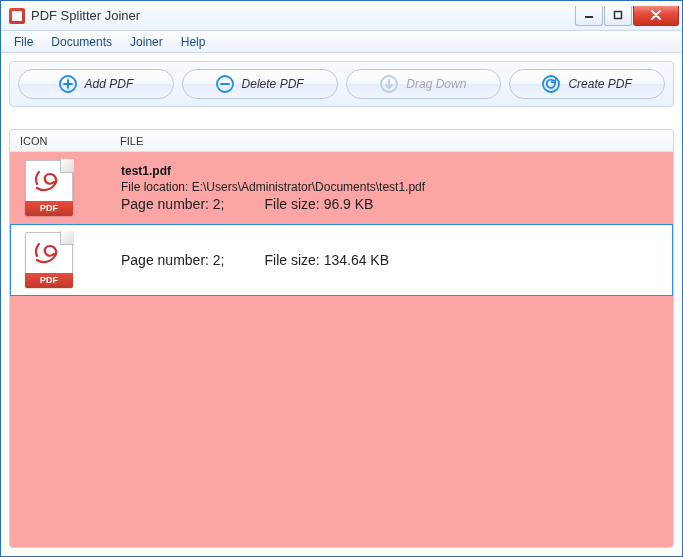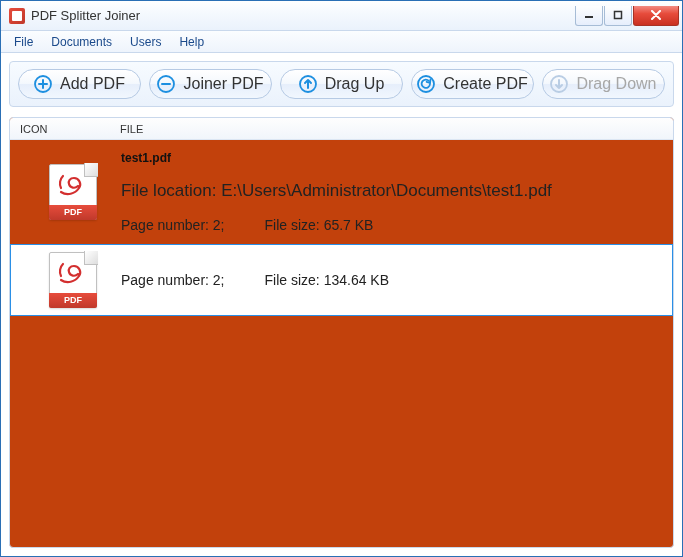--- a/index.html
+++ b/index.html
@@ -98,29 +98,29 @@
     gap: 8px;
     cursor: default;
     color: #333;
   }
   .tbtn.disabled .tbtn-label { color: #a7a7a7; }
   .tbtn .ticon {
     width: 18px; height: 18px;
     display: flex; align-items: center; justify-content: center;
   }
   .tbtn .ticon svg { display: block; }
-  .tbtn-label { font-size: 16px; }
+  .tbtn-label { font-size: 12px; font-style: italic; }
 
   
   .panel {
     flex: 1;
-    margin-top: 10px;
+    margin-top: 22px;
     border: 1px solid #c9d8ec;
     border-radius: 4px;
-    background: #c2410c;
+    background: #fca5a5;
     display: flex; flex-direction: column;
     overflow: hidden;
     min-height: 0;
   }
   .col-headers {
     height: 22px;
     background: linear-gradient(to bottom, #fefefe, #f1f5fb);
     border-bottom: 1px solid #dce6f3;
     display: flex; align-items: center;
     font-size: 11px; color: #333;
@@ -134,30 +134,30 @@
     display: flex; align-items: stretch;
     padding: 6px 6px 6px 10px;
     border: 1px solid transparent;
     min-height: 72px;
   }
   .row.selected {
     border: 1px solid #2a8fe6;
     background: #fff;
   }
   .row .cell-icon {
-    width: 100px; display: flex; align-items: center; justify-content: center;
+    width: 100px; display: flex; align-items: center; justify-content: flex-start;
   }
   .row .cell-file {
     flex: 1;
     display: flex; flex-direction: column; justify-content: center;
-    gap: 16px;
+    gap: 2px;
     padding: 4px 0;
   }
   .row .fname { font-weight: bold; font-size: 12px; color: #111; }
-  .row .floc { font-size: 17px; color: #222; }
+  .row .floc { font-size: 12px; color: #222; }
   .row .fmeta { font-size: 14px; color: #222; display: flex; gap: 40px; }
   .row .fmeta span { white-space: nowrap; }
 
   
   .pdf-icon {
     width: 48px; height: 56px; position: relative;
     margin-left: 4px;
   }
   .pdf-icon .sheet {
     position: absolute; inset: 0;
@@ -209,21 +209,21 @@
         <svg width="12" height="10" viewBox="0 0 12 10">
             <path d="M2 1 L10 9 M10 1 L2 9" stroke="#fff" stroke-width="2" stroke-linecap="round"></path>
           </svg>
       </div>
     </div>
   </div>
 
   <div class="menubar">
     <div class="menu-item">File</div>
     <div class="menu-item">Documents</div>
-    <div class="menu-item">Users</div>
+    <div class="menu-item">Joiner</div>
     <div class="menu-item">Help</div>
   </div>
 
   <div class="content">
 
     <div class="toolbar">
       <div class="tbtn">
         <span class="ticon">
           <svg width="18" height="18" viewBox="0 0 18 18">
               <circle cx="9" cy="9" r="8" fill="none" stroke="#1d8fe0" stroke-width="1.8"></circle>
@@ -232,49 +232,40 @@
         </span>
         <span class="tbtn-label">Add PDF</span>
       </div>
       <div class="tbtn">
         <span class="ticon">
           <svg width="18" height="18" viewBox="0 0 18 18">
               <circle cx="9" cy="9" r="8" fill="none" stroke="#1d8fe0" stroke-width="1.8"></circle>
               <path d="M5 9h8" stroke="#1d8fe0" stroke-width="2" stroke-linecap="round"></path>
             </svg>
         </span>
-        <span class="tbtn-label">Joiner PDF</span>
-      </div>
-      <div class="tbtn">
+        <span class="tbtn-label">Delete PDF</span>
+      </div>
+      <div class="tbtn disabled">
         <span class="ticon">
           <svg width="18" height="18" viewBox="0 0 18 18">
-              <circle cx="9" cy="9" r="8" fill="none" stroke="#1d8fe0" stroke-width="1.8"></circle>
-              <path d="M9 13V5M6 8l3-3 3 3" fill="none" stroke="#1d8fe0" stroke-width="2" stroke-linecap="round" stroke-linejoin="round"></path>
+              <circle cx="9" cy="9" r="8" fill="none" stroke="#b9cde4" stroke-width="1.8"></circle>
+              <path d="M9 5v8M6 10l3 3 3-3" fill="none" stroke="#b9cde4" stroke-width="2" stroke-linecap="round" stroke-linejoin="round"></path>
             </svg>
         </span>
-        <span class="tbtn-label">Drag Up</span>
+        <span class="tbtn-label">Drag Down</span>
       </div>
       <div class="tbtn">
         <span class="ticon">
           <svg width="18" height="18" viewBox="0 0 18 18">
               <circle cx="9" cy="9" r="8" fill="none" stroke="#1d8fe0" stroke-width="1.8"></circle>
               <path d="M12 6a4.2 4.2 0 1 0 1 3" fill="none" stroke="#1d8fe0" stroke-width="1.8" stroke-linecap="round"></path>
               <path d="M13.5 4.5 13 8l-3.4-1.2" fill="none" stroke="#1d8fe0" stroke-width="1.8" stroke-linecap="round" stroke-linejoin="round"></path>
             </svg>
         </span>
         <span class="tbtn-label">Create PDF</span>
-      </div>
-      <div class="tbtn disabled">
-        <span class="ticon">
-          <svg width="18" height="18" viewBox="0 0 18 18">
-              <circle cx="9" cy="9" r="8" fill="none" stroke="#b9cde4" stroke-width="1.8"></circle>
-              <path d="M9 5v8M6 10l3 3 3-3" fill="none" stroke="#b9cde4" stroke-width="2" stroke-linecap="round" stroke-linejoin="round"></path>
-            </svg>
-        </span>
-        <span class="tbtn-label">Drag Down</span>
       </div>
     </div>
 
     <div class="panel">
       <div class="col-headers">
         <div class="col-icon">ICON</div>
         <div class="col-file">FILE</div>
       </div>
       <div class="rows" id="rows">
 
@@ -288,21 +279,21 @@
                   <path d="M8 4c-3 3-4 8-2 12" fill="none" stroke="currentColor" stroke-width="2.2" stroke-linecap="round"></path>
                 </svg>
     <div class="badge">PDF</div>
               </div>
             </div>
             <div class="cell-file">
               <div class="fname">test1.pdf</div>
               <div class="floc">File location: E:\Users\Administrator\Documents\test1.pdf</div>
               <div class="fmeta">
                 <span>Page number: 2;</span>
-                <span>File size: 65.7 KB</span>
+                <span>File size: 96.9 KB</span>
               </div>
             </div>
           </div>
           <div class="row selected">
             <div class="cell-icon">
               <div class="pdf-icon">
     <div class="sheet"></div>
     <div class="fold"></div>
     <svg class="swirl" viewBox="0 0 34 26">
                   <path d="M6 20c6 4 14 2 18-4 3-4 0-10-5-10-4 0-6 3-5 6 1 4 6 5 9 2" fill="none" stroke="currentColor" stroke-width="2.2" stroke-linecap="round"></path>

